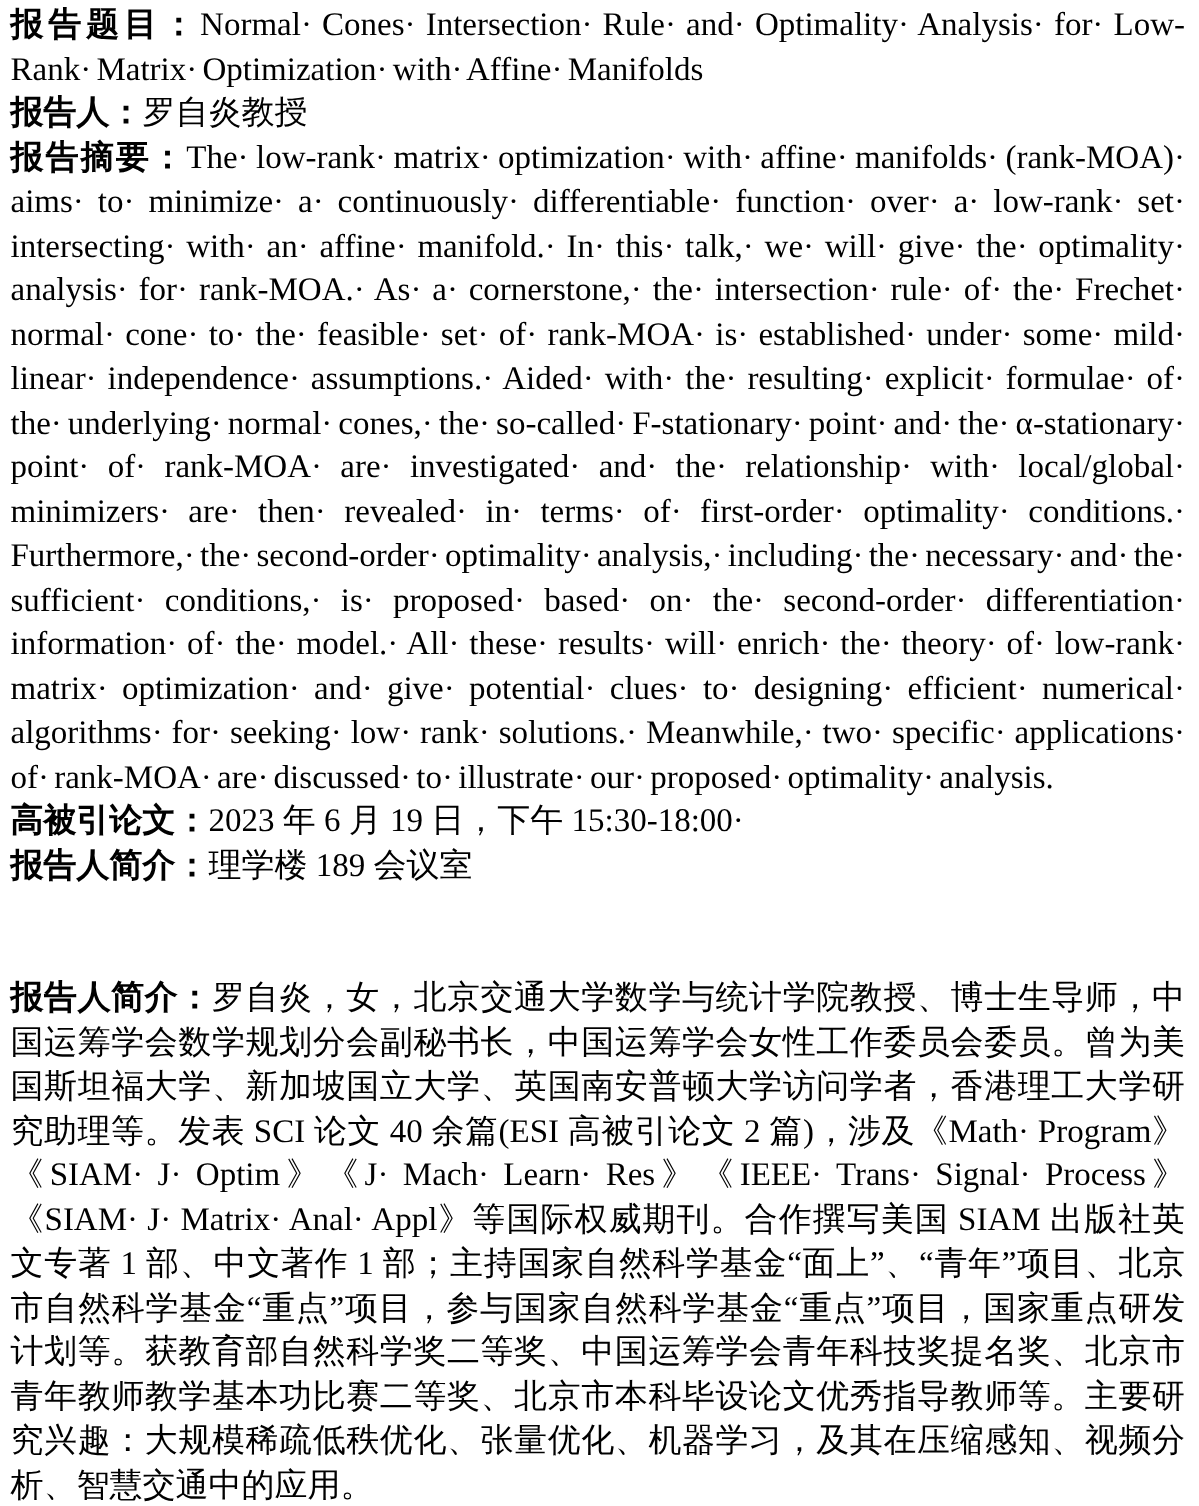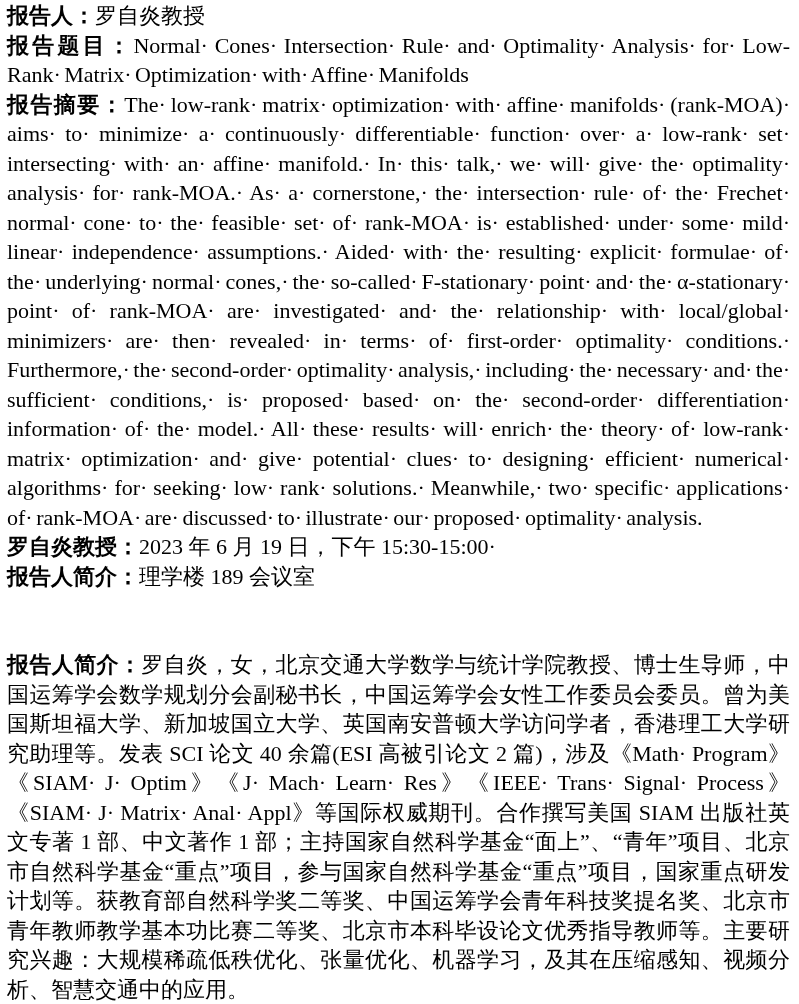--- a/index.html
+++ b/index.html
@@ -33,34 +33,34 @@
   }
   .spacer {
     height: 59px;
   }
 </style>
 </head>
 <body>
 
 <div class="doc">
 
+  <p class="para en-spacing">
+    <span class="label">报告题目：</span><span class="value">Normal· Cones· Intersection· Rule· and· Optimality· Analysis· for· Low-Rank· Matrix· Optimization· with· Affine· Manifolds</span>
+  </p>
+
   <p class="para">
     <span class="label">报告人：</span><span class="value">罗自炎教授</span>
-  </p>
-
-  <p class="para en-spacing">
-    <span class="label">报告题目：</span><span class="value">Normal· Cones· Intersection· Rule· and· Optimality· Analysis· for· Low-Rank· Matrix· Optimization· with· Affine· Manifolds</span>
   </p>
 
   <p class="para en-spacing">
     <span class="label">报告摘要：</span><span class="value">The· low-rank· matrix· optimization· with· affine· manifolds· (rank-MOA)· aims· to· minimize· a· continuously· differentiable· function· over· a· low-rank· set· intersecting· with· an· affine· manifold.· In· this· talk,· we· will· give· the· optimality· analysis· for· rank-MOA.· As· a· cornerstone,· the· intersection· rule· of· the· Frechet· normal· cone· to· the· feasible· set· of· rank-MOA· is· established· under· some· mild· linear· independence· assumptions.· Aided· with· the· resulting· explicit· formulae· of· the· underlying· normal· cones,· the· so-called· F-stationary· point· and· the· α-stationary· point· of· rank-MOA· are· investigated· and· the· relationship· with· local/global· minimizers· are· then· revealed· in· terms· of· first-order· optimality· conditions.· Furthermore,· the· second-order· optimality· analysis,· including· the· necessary· and· the· sufficient· conditions,· is· proposed· based· on· the· second-order· differentiation· information· of· the· model.· All· these· results· will· enrich· the· theory· of· low-rank· matrix· optimization· and· give· potential· clues· to· designing· efficient· numerical· algorithms· for· seeking· low· rank· solutions.· Meanwhile,· two· specific· applications· of· rank-MOA· are· discussed· to· illustrate· our· proposed· optimality· analysis.</span>
   </p>
 
   <p class="para">
-    <span class="label">罗自炎教授：</span><span class="value">2023 年 6 月 19 日，下午 15:30-15:00·</span>
+    <span class="label">高被引论文：</span><span class="value">2023 年 6 月 19 日，下午 15:30-18:00·</span>
   </p>
 
   <p class="para">
     <span class="label">报告人简介：</span><span class="value">理学楼 189 会议室</span>
   </p>
 
   <div class="spacer"></div>
 
   <p class="para">
     <span class="label">报告人简介：</span><span class="value">罗自炎，女，北京交通大学数学与统计学院教授、博士生导师，中国运筹学会数学规划分会副秘书长，中国运筹学会女性工作委员会委员。曾为美国斯坦福大学、新加坡国立大学、英国南安普顿大学访问学者，香港理工大学研究助理等。发表 SCI 论文 40 余篇(ESI 高被引论文 2 篇)，涉及《Math· Program》《SIAM· J· Optim》《J· Mach· Learn· Res》《IEEE· Trans· Signal· Process》《SIAM· J· Matrix· Anal· Appl》等国际权威期刊。合作撰写美国 SIAM 出版社英文专著 1 部、中文著作 1 部；主持国家自然科学基金“面上”、“青年”项目、北京市自然科学基金“重点”项目，参与国家自然科学基金“重点”项目，国家重点研发计划等。获教育部自然科学奖二等奖、中国运筹学会青年科技奖提名奖、北京市青年教师教学基本功比赛二等奖、北京市本科毕设论文优秀指导教师等。主要研究兴趣：大规模稀疏低秩优化、张量优化、机器学习，及其在压缩感知、视频分析、智慧交通中的应用。</span>

